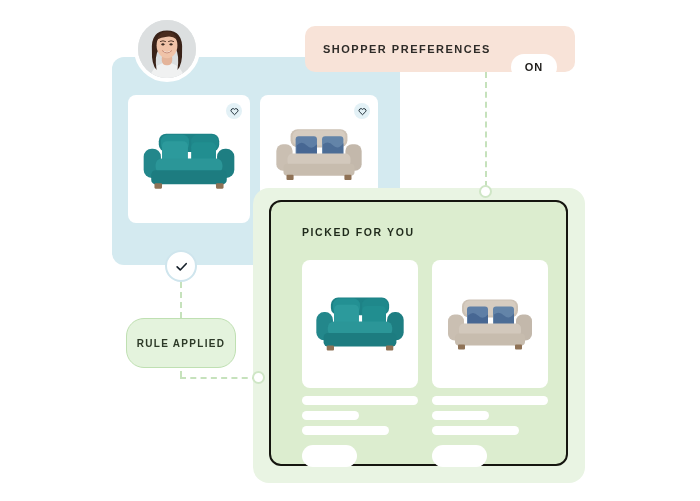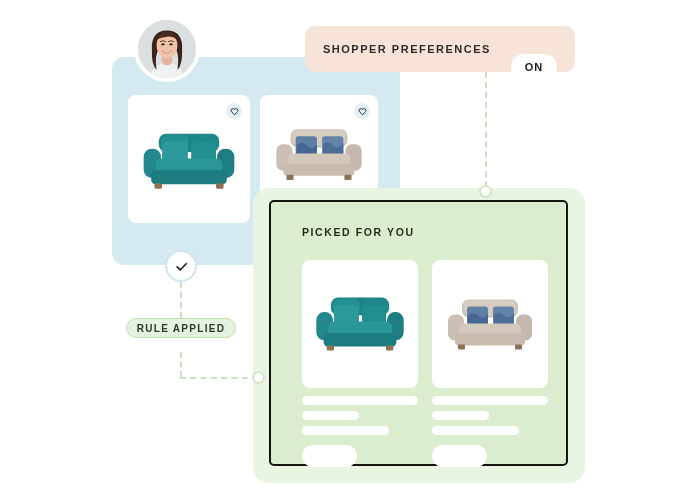--- a/index.html
+++ b/index.html
@@ -67,36 +67,36 @@
 
   
   .check-circle{
     position:absolute;left:165px;top:250px;width:32px;height:32px;border-radius:50%;
     background:#ffffff;border:2px solid #cfe5ed;box-sizing:border-box;
     display:flex;align-items:center;justify-content:center;
   }
 
   
   .rule-pill{
-    position:absolute;left:126px;top:318px;width:110px;height:20px;
+    position:absolute;left:126px;top:318px;width:110px;height:50px;
     background:#e4f3dd;border:1.5px solid #bfe0b2;border-radius:18px;
     box-sizing:border-box;display:flex;align-items:center;justify-content:center;
   }
   .rule-pill span{
     font-size:10px;font-weight:bold;letter-spacing:1.3px;color:#2d3a28;white-space:nowrap;
   }
 
   
   .green-back{
     position:absolute;left:253px;top:188px;width:332px;height:295px;
     background:#e9f4e3;border-radius:16px;
   }
   .green-front{
     position:absolute;left:269px;top:200px;width:299px;height:266px;
-    background:#dcedcf;border:2.5px solid #15150f;border-radius:5px;
+    background:#dcedcf;border:2.5px solid #15150f;border-radius:12px;
     box-sizing:border-box;
   }
   .picked-label{
     position:absolute;left:31px;top:24px;
     font-size:10.5px;font-weight:bold;letter-spacing:1.6px;color:#1f2a1b;white-space:nowrap;
   }
   .pcard{
     position:absolute;background:#ffffff;border-radius:8px;overflow:hidden;
   }
   .pcard-a{left:31px;top:58px;width:116px;height:128px;}

